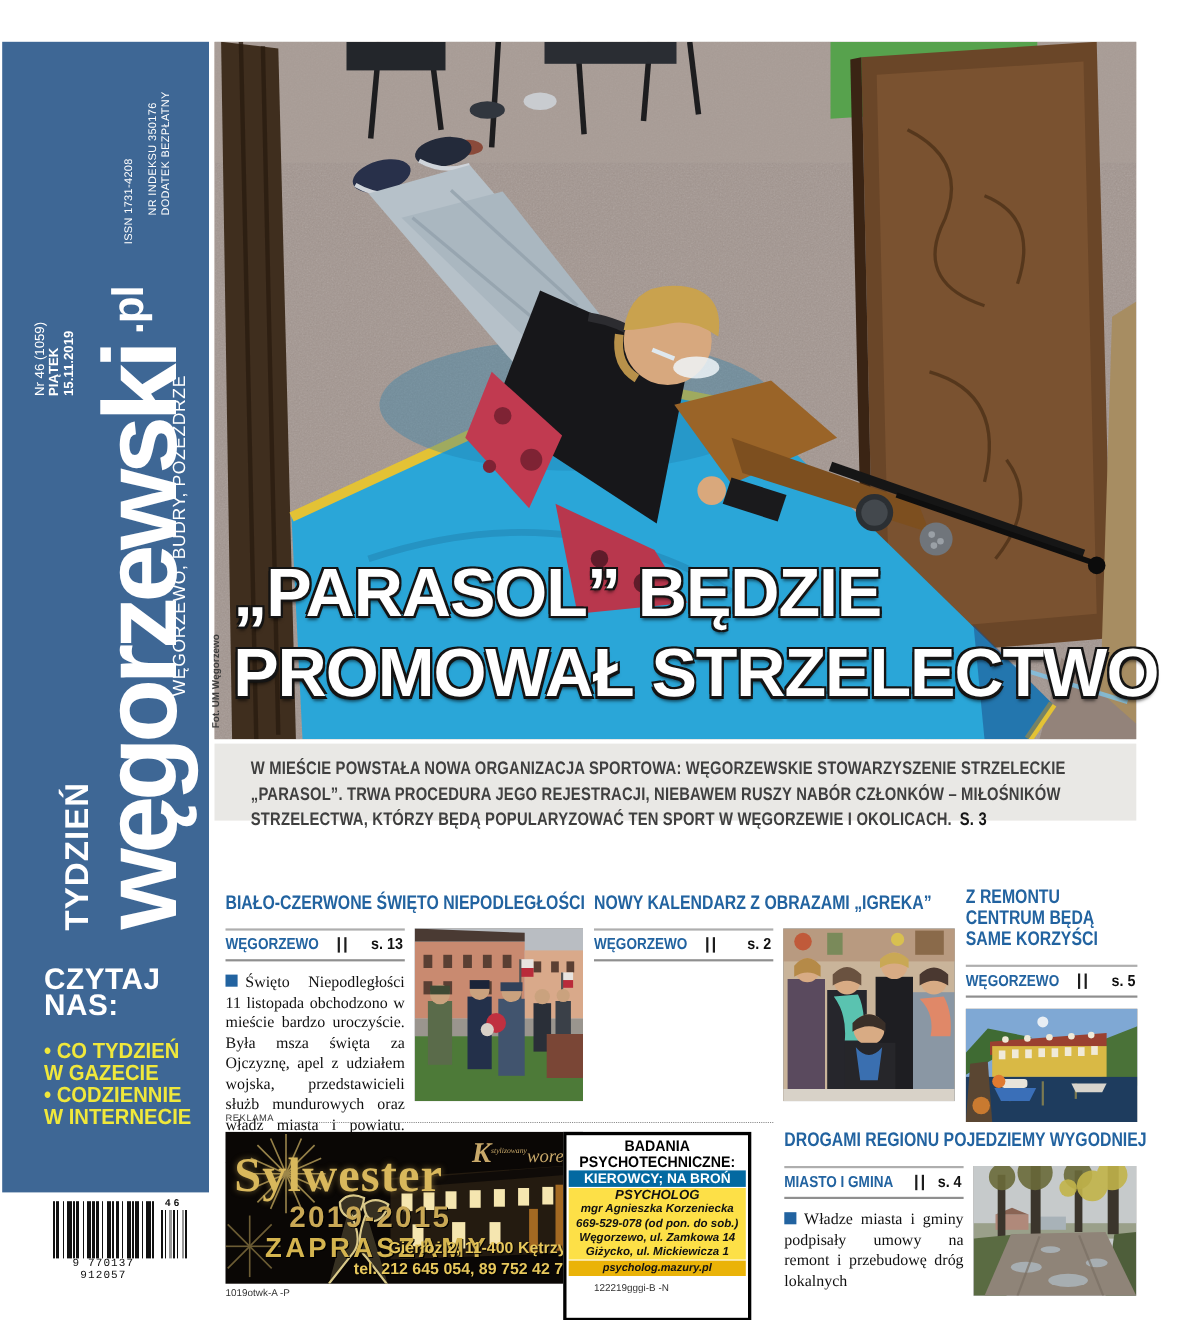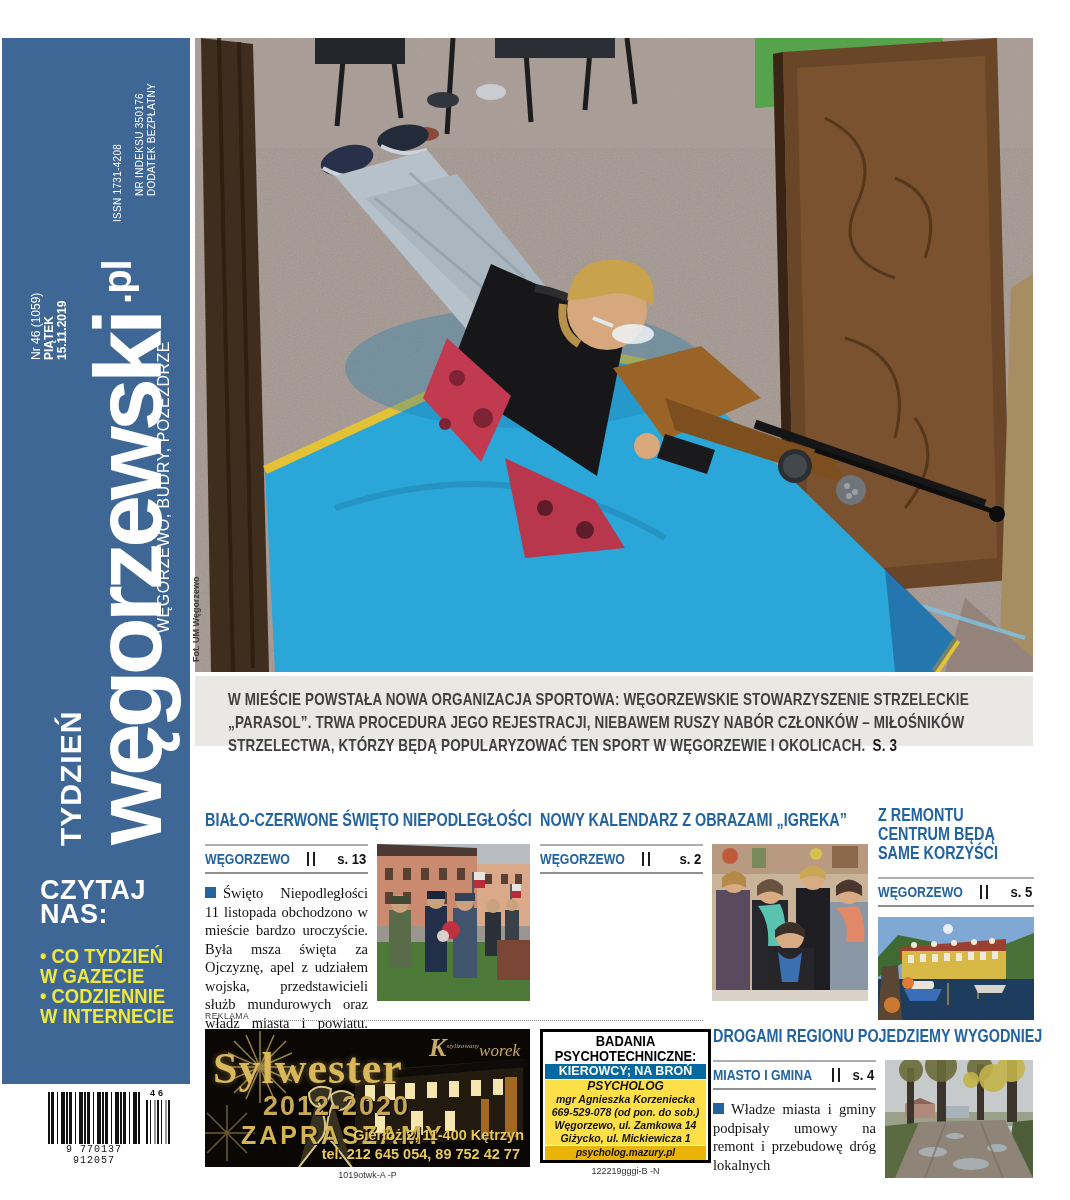--- a/index.html
+++ b/index.html
@@ -70,22 +70,22 @@
   .ad1 .t1{position:absolute;left:8px;top:14px;font-family:"Liberation Serif",serif;font-weight:bold;font-size:44px;letter-spacing:1px;
     color:#d9b85c;text-shadow:0 0 6px rgba(217,184,92,.5);}
   .ad1 .t2{position:absolute;left:58px;top:62px;font-weight:bold;font-size:27px;color:#c9a855;letter-spacing:2px;text-shadow:1px 1px 0 #000;}
   .ad1 .t3{position:absolute;left:36px;top:92px;font-weight:bold;font-size:25px;color:#d4b44f;letter-spacing:3px;text-shadow:1px 1px 0 #000;}
   .ad1 .addr{position:absolute;right:6px;bottom:24px;font-weight:bold;font-size:14.5px;color:#e8c85c;text-align:right;text-shadow:1px 1px 1px #000;}
   .ad1 .addr2{position:absolute;right:10px;bottom:5px;font-weight:bold;font-size:14.5px;color:#e8c85c;text-align:right;text-shadow:1px 1px 1px #000;}
   .ad1 .klogo{position:absolute;right:10px;top:4px;font-family:"Liberation Serif",serif;font-style:italic;color:#c9a96a;}
   .ad1 .klogo .kk{font-size:26px;font-weight:bold;}
   .ad1 .klogo .kw{font-size:17px;}
   .ad1 .klogo .ks{font-size:7px;position:relative;top:-8px;}
-  .ad-code{position:absolute;font-size:9px;color:#333;text-align:center;}
-  .ad2{position:absolute;left:540px;top:1029px;width:171px;height:134px;border:3px solid #000;background:#fff;box-sizing:border-box;text-align:center;overflow:hidden;}
+  .ad-code{position:absolute;font-size:9px;color:#333;text-align:left;}
+  .ad2{position:absolute;left:512px;top:1029px;width:171px;height:172px;border:3px solid #000;background:#fff;box-sizing:border-box;text-align:center;overflow:hidden;}
   .ad2-title{font-weight:bold;font-size:14px;line-height:14.5px;color:#000;padding-top:2px;transform:scaleX(.92);transform-origin:50% 0;}
   .ad2-bar{background:#0369a1;color:#fff;font-weight:bold;font-size:12.5px;line-height:15px;margin:1px 2px 0;transform-origin:50% 0;}
   .ad2-gray{background:#fde047;margin:1px 2px 0;font-style:italic;font-weight:bold;font-size:10.5px;line-height:13px;color:#111;}
   .ad2-web{background:#eab308;margin:1px 2px 1px;font-style:italic;font-weight:bold;font-size:10px;line-height:14px;color:#111;}
 
   svg{display:block;}
 </style>
 </head>
 <body>
 
@@ -230,20 +230,24 @@
       <circle cx="600" cy="428" r="17" fill="#2b2f33"></circle>
       <circle cx="600" cy="428" r="12" fill="#43484d"></circle>
       <circle cx="656" cy="452" r="15" fill="#70757b"></circle>
       <g fill="#9aa0a6">
           <circle cx="652" cy="448" r="3"></circle>
           <circle cx="660" cy="454" r="3"></circle>
           <circle cx="654" cy="458" r="3"></circle>
         </g>
     </svg>
 
+  </div>
+  <div class="headline">
+    <div>„PARASOL” BĘDZIE</div>
+    <div>PROMOWAŁ STRZELECTWO</div>
   </div>
   <div class="rot photo-credit">Fot. UM Węgorzewo</div>
 
   <div class="lead">
     <div class="lead-inner">
       <span>W MIEŚCIE POWSTAŁA NOWA ORGANIZACJA SPORTOWA: WĘGORZEWSKIE STOWARZYSZENIE STRZELECKIE „PARASOL”. TRWA PROCEDURA JEGO REJESTRACJI, NIEBAWEM RUSZY NABÓR CZŁONKÓW – MIŁOŚNIKÓW STRZELECTWA, KTÓRZY BĘDĄ POPULARYZOWAĆ TEN SPORT W WĘGORZEWIE I OKOLICACH.</span>
       <span class="lead-ref">S. 3</span>
     </div>
   </div>
 
@@ -477,21 +481,21 @@
         <path d="M112,70 q14,28 4,40 l-22,28"></path>
         <path d="M128,74 q-12,30 0,40 l20,26"></path>
         <path d="M104,64 q8,-10 22,-4 q-2,16 -12,18 q-10,-2 -10,-14z"></path>
         <path d="M126,66 q10,-8 22,0 q-4,14 -13,15 q-9,-3 -9,-15z"></path>
       </g>
     </svg>
     <div class="klogo">
       <span class="kk">K</span><span class="ks">stylizowany</span><span class="kw">worek</span>
     </div>
     <div class="t1">Sylwester</div>
-    <div class="t2">2012-2020</div>
+    <div class="t2">2019-2015</div>
     <div class="t3">ZAPRASZAMY</div>
     <div class="addr">Gierłoż 2, 11-400 Kętrzyn</div>
     <div class="addr2">tel. 212 645 054, 89 752 42 77</div>
   </div>
   <div class="ad-code" style="left:205px;top:1170px;width:325px;">1019otwk-A -P</div>
 
   <div class="ad2">
     <div class="ad2-title">BADANIA PSYCHOTECHNICZNE:</div>
     <div class="ad2-bar">KIEROWCY; NA BROŃ</div>
     <div class="ad2-gray">

